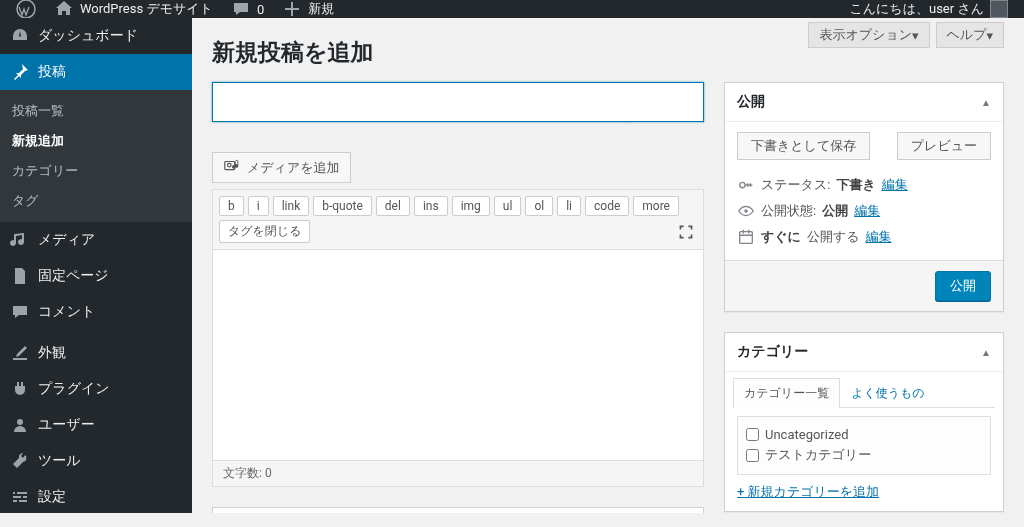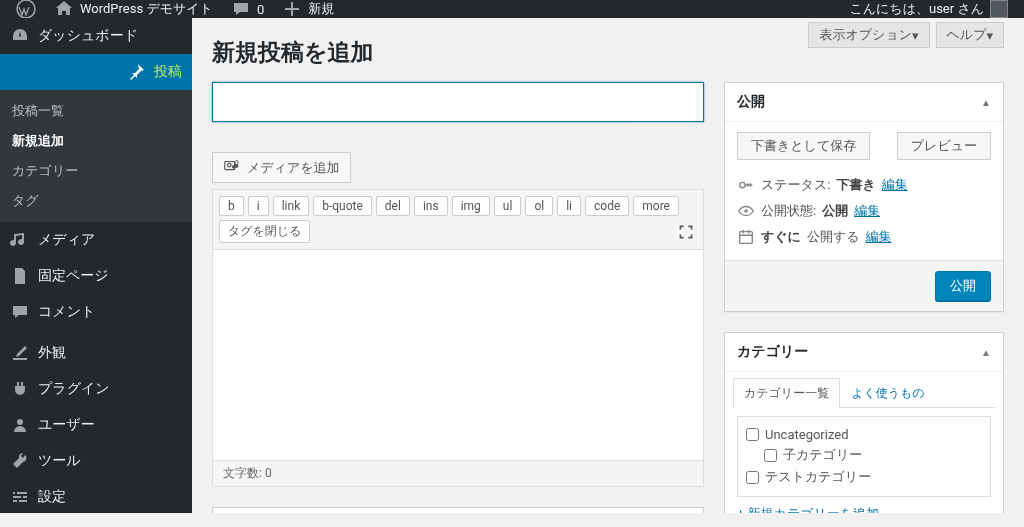--- a/index.html
+++ b/index.html
@@ -9,21 +9,21 @@
 .adminbar .left { display: flex; align-items: center; gap: 2px; }
 .adminbar .right { margin-left: auto; display: flex; align-items: center; gap: 6px; }
 .adminbar-item { display: flex; align-items: center; gap: 6px; padding: 0 8px; height: 32px; cursor: pointer; color: #eee; }
 .adminbar-icon { width: 20px; height: 20px; display: inline-flex; align-items: center; justify-content: center; fill: #a0a5aa; }
 .avatar { width: 18px; height: 18px; background: #50575e; border: 1px solid #82878c; }
 
 .wrap { display: flex; height: calc(100vh - 32px); }
 
 .sidebar { width: 192px; background: #23282d; color: #eee; display: flex; flex-direction: column; font-size: 14px; }
 .menu-item { display: flex; align-items: center; gap: 8px; padding: 8px 10px; color: #eee; cursor: pointer; position: relative; }
-.menu-item.current { background: #0073aa; color: #bef264; justify-content: flex-end; }
+.menu-item.current { background: #0073aa; color: #ffffff; }
 .menu-item.current::after { content: ""; position: absolute; right: -8px; top: 50%; margin-top: -8px; border: 8px solid transparent; border-right-color: #f1f1f1; }
 .menu-item .mi-icon { width: 20px; height: 20px; display: inline-flex; align-items: center; justify-content: center; }
 .menu-item .mi-icon svg { fill: rgba(240,245,250,.6); }
 .menu-item.current .mi-icon svg { fill: #fff; }
 .submenu { background: #32373c; padding: 6px 0; }
 .submenu-item { padding: 6px 12px; color: rgba(240,245,250,.7); font-size: 13px; cursor: pointer; }
 .submenu-item.current { color: #fff; font-weight: 600; }
 
 .content { flex: 1; overflow: auto; padding: 10px 20px 40px 20px; position: relative; }
 .screen-opts { position: absolute; top: 4px; right: 20px; display: flex; gap: 6px; }
@@ -335,24 +335,20 @@
           <div class="postbox-body">
             <div class="cat-tabs">
               <span class="cat-tab active">カテゴリー一覧</span>
               <span class="cat-tab">よく使うもの</span>
             </div>
             <div class="cat-list" id="cat-list">
                 <label>
                   <input type="checkbox" style=""> 
                   <span>Uncategorized</span>
                 </label>
-                <label class="child">
-                  <input type="checkbox" style=""> 
-                  <span>子カテゴリー</span>
-                </label>
                 <label>
                   <input type="checkbox" style=""> 
                   <span>テストカテゴリー</span>
                 </label>
               </div>
             <a class="add-cat">+ 新規カテゴリーを追加</a>
           </div>
         </div>
 
       </div>

